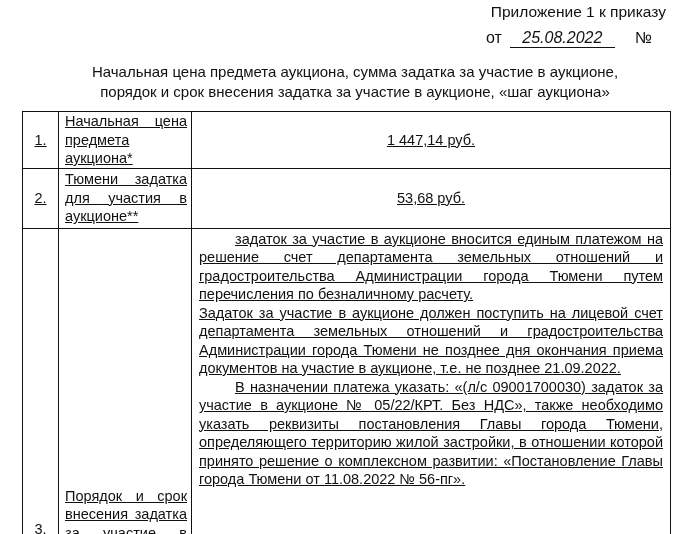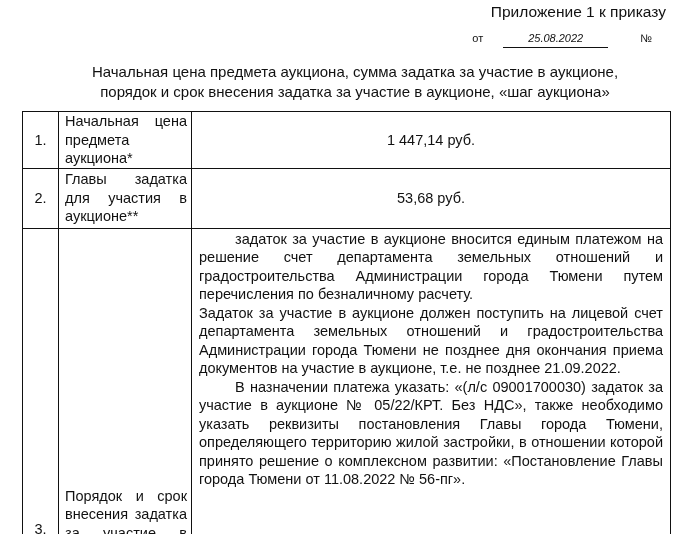--- a/index.html
+++ b/index.html
@@ -20,25 +20,25 @@
       right: 12px;
       top: 2px;
       font-size: 15.5px;
       line-height: 20px;
       text-align: center;
     }
     .order-line {
       position: absolute;
       right: 12px;
       top: 28px;
-      font-size: 11px;
+      font-size: 16px;
       line-height: 20px;
       display: flex;
       align-items: flex-end;
-      gap: 12px;
+      gap: 0;
     }
     .order-line .lbl { margin-right: 8px; }
     .order-line .field {
       display: inline-block;
       border-bottom: 1px solid #111;
       text-align: center;
       line-height: 18px;
       font-style: italic;
     }
     .order-line .date-field { width: 105px; margin-right: 20px; }
@@ -61,20 +61,21 @@
       top: 111px;
       width: 649px;
       border-collapse: collapse;
       font-size: 14.5px;
       line-height: 18.5px;
     }
     table.main td {
       border: 1.5px solid #111;
       vertical-align: middle;
       padding: 0;
+      text-decoration: underline;
     }
     td.num {
       width: 35px;
       text-align: center;
     }
     td.label {
       width: 122px;
       padding: 0 4px 0 6px !important;
       text-align: justify;
     }
@@ -112,21 +113,21 @@
 
 <table class="main">
   <tbody>
       <tr class="r1">
     <td class="num">1.</td>
     <td class="label">Начальная цена предмета аукциона*</td>
     <td class="value">1 447,14 руб.</td>
   </tr>
   <tr class="r2">
     <td class="num">2.</td>
-    <td class="label">Главы задатка для участия в аукционе**</td>
+    <td class="label">Тюмени задатка для участия в аукционе**</td>
     <td class="value">53,68 руб.</td>
   </tr>
   <tr class="r3">
     <td class="num">3.</td>
     <td class="label">Порядок и срок внесения задатка за участие в аукционе</td>
     <td class="value">
       <p class="para">задаток за участие в аукционе вносится единым платежом на решение счет департамента земельных отношений и градостроительства Администрации города Тюмени путем перечисления по безналичному расчету.</p>
       <p class="para noindent">Задаток за участие в аукционе должен поступить на лицевой счет департамента земельных отношений и градостроительства Администрации города Тюмени не позднее дня окончания приема документов на участие в аукционе, т.е. не позднее 21.09.2022.</p>
       <p class="para">В назначении платежа указать: «(л/с 09001700030) задаток за участие в аукционе № 05/22/КРТ. Без НДС», также необходимо указать реквизиты постановления Главы города Тюмени, определяющего территорию жилой застройки, в отношении которой принято решение о комплексном развитии: «Постановление Главы города Тюмени от 11.08.2022 № 56-пг».</p>
     </td>

